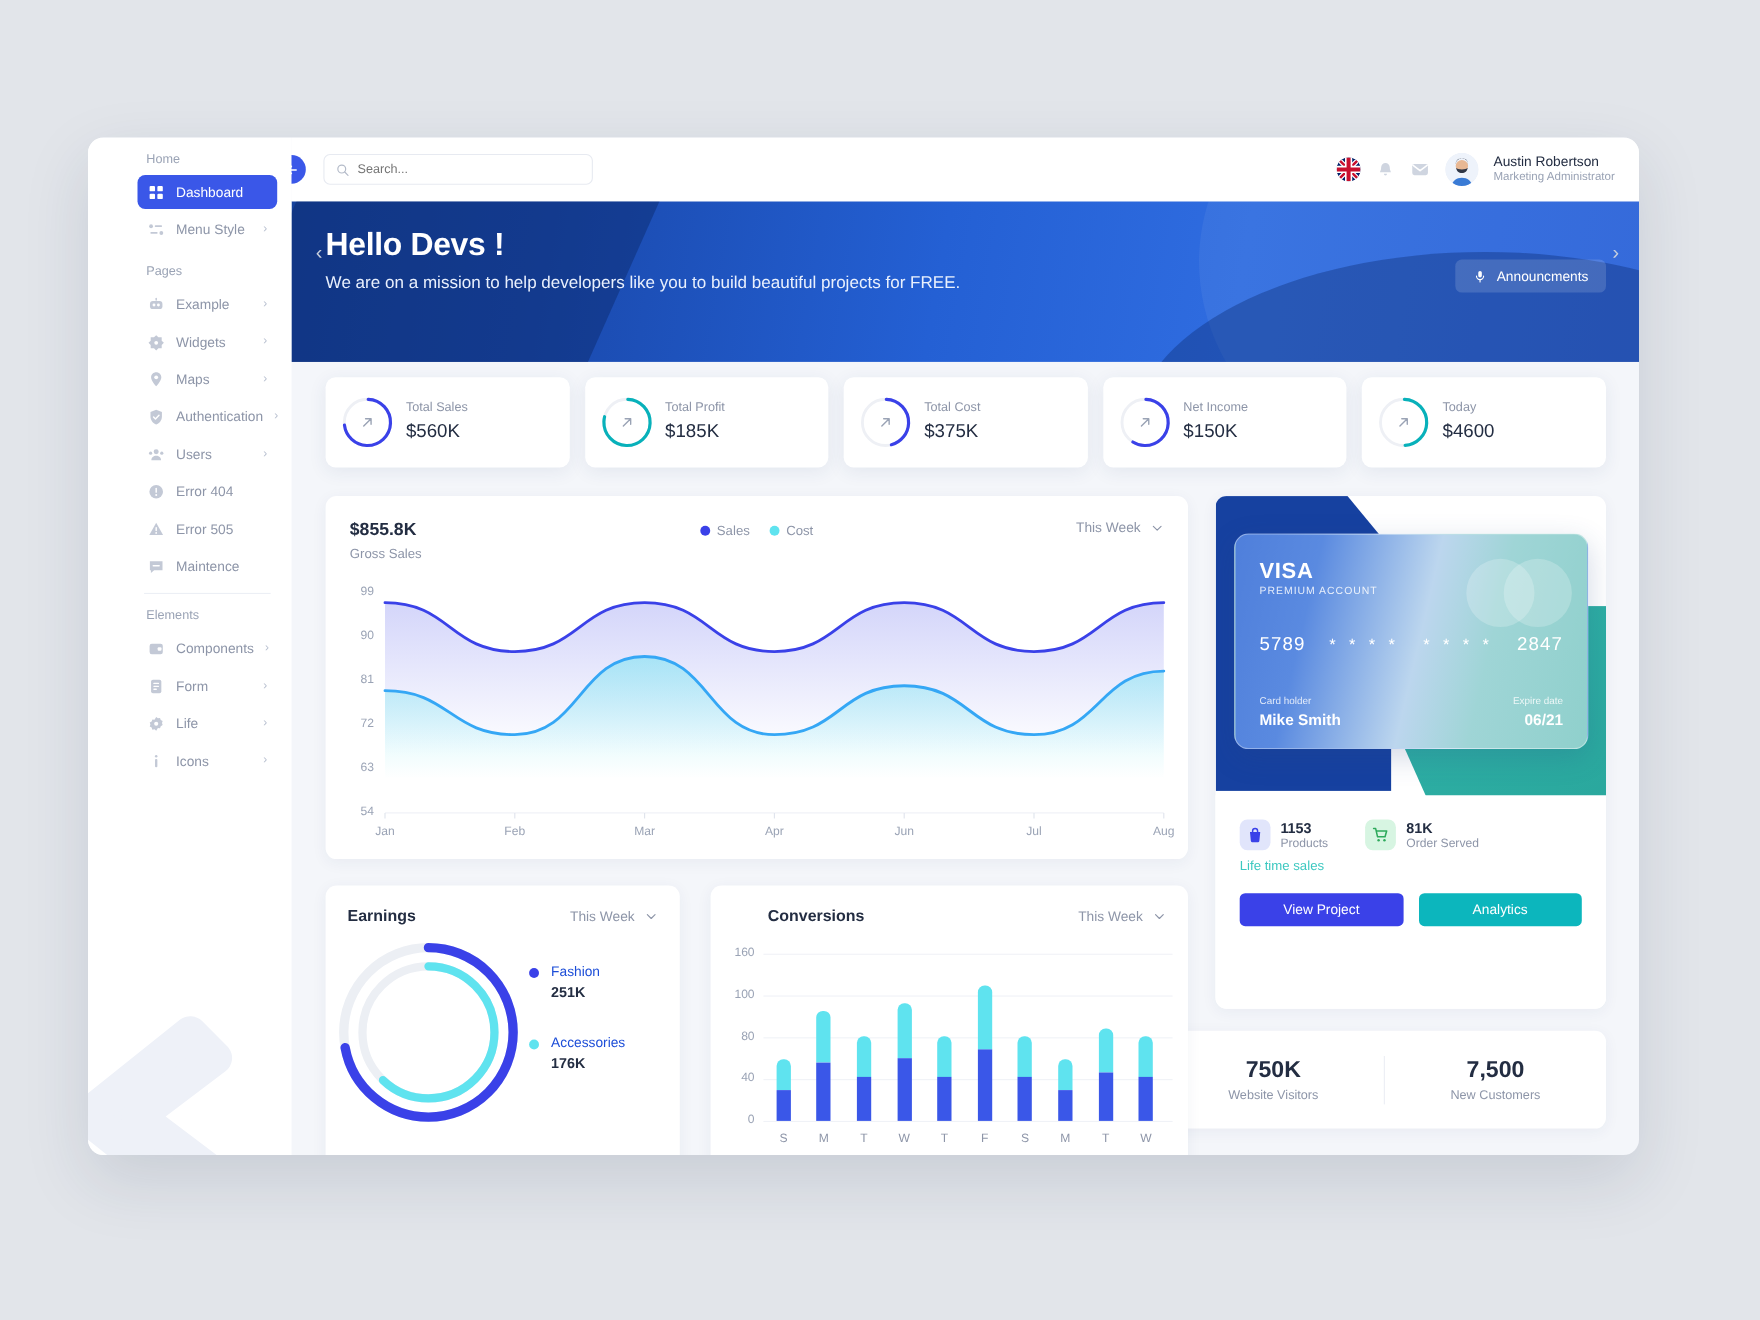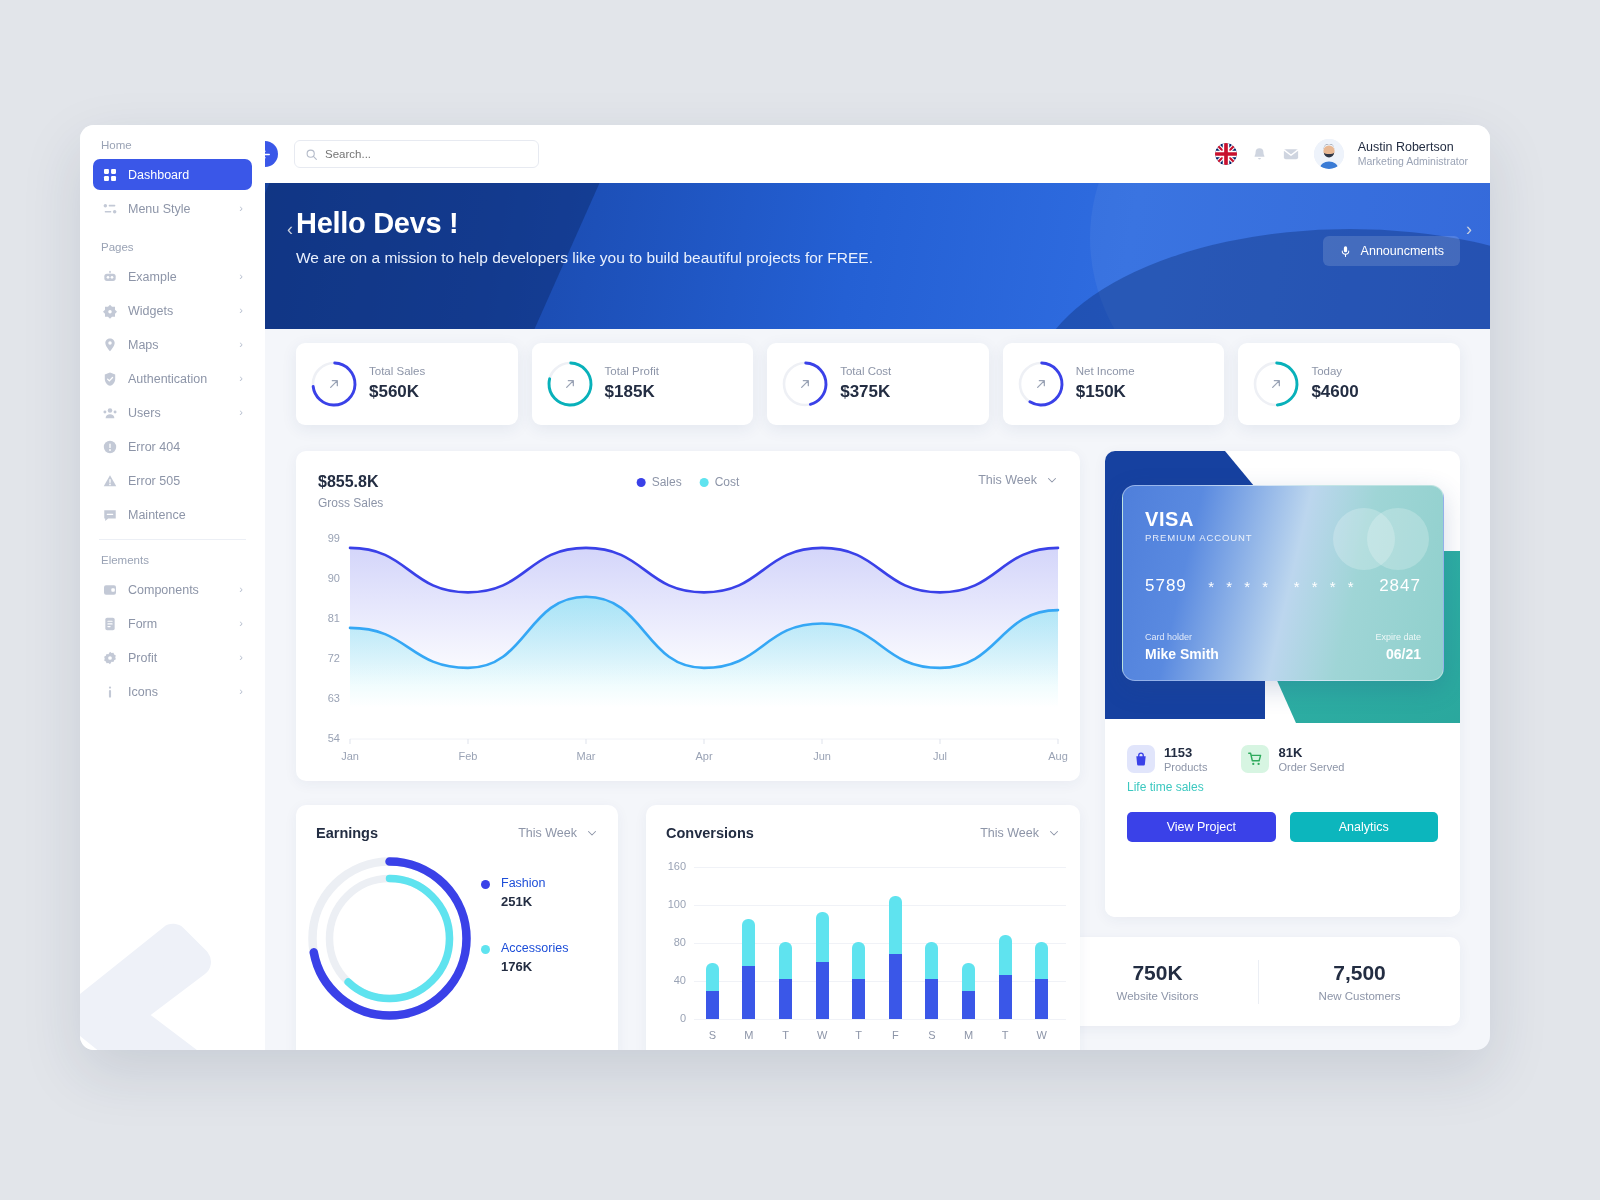--- a/index.html
+++ b/index.html
@@ -35,21 +35,21 @@
     pointer-events: none;
   }
   .brand {
     height: 58px;
     display: flex; align-items: center;
     padding-left: 20px; gap: 8px;
   }
   .brand-mark { width: 22px; height: 22px; color: #2d3748; flex: none; }
   .brand-text { font-size: 21px; font-weight: 600; color: #222b45; letter-spacing: -.3px; }
 
-  .side-scroll { padding: 0 13px; position: relative; z-index: 2; }
+  .side-scroll { padding: 0 13px; position: relative; z-index: 2; margin-left: 32px; }
   .side-section {
     font-size: 11.5px; color: #9aa3b5;
     padding: 14px 8px 8px 8px;
     font-weight: 400;
   }
   .nav-item {
     display: flex; align-items: center;
     height: 31px;
     border-radius: 7px;
     padding: 0 9px;
@@ -152,21 +152,21 @@
     padding: 0 14px;
   }
   .ring { width: 48px; height: 48px; flex: none; position: relative; }
   .ring .arrow {
     position: absolute; inset: 0; display: flex;
     align-items: center; justify-content: center;
     color: #9aa3b5;
   }
   .stat-txt { line-height: 1.35; }
   .stat-label { font-size: 11.5px; color: #8d95a8; }
-  .stat-value { font-size: 17px; font-weight: 700; color: #232d42; margin-top: 2px; }
+  .stat-value { font-size: 17px; font-weight: 400; color: #232d42; margin-top: 2px; }
   .carousel-arrow {
     position: absolute; top: 36px; color: #c8cfdd; font-size: 18px;
     font-weight: 300; cursor: pointer; user-select: none;
   }
 
   
   .main-area { position: absolute; left: 31px; right: 30px; top: 268px; bottom: 0; }
   .card {
     background: #fff; border-radius: 10px;
     box-shadow: 0 3px 14px rgba(40,60,110,.055);
@@ -261,21 +261,21 @@
   .earn-card { position: absolute; left: 0; top: 354px; width: 322px; height: 258px; }
   .card-head { display: flex; align-items: center; padding: 20px 20px 0 20px; }
   .card-title { font-size: 14.5px; font-weight: 700; color: #232d42; }
   .donut-row { display: flex; align-items: center; padding: 10px 0 0 6px; }
   .legend-col { margin-left: 4px; }
   .le { display: flex; align-items: flex-start; gap: 11px; margin-bottom: 32px; }
   .le-name { font-size: 12.5px; color: #1d4ed8; }
   .le-val { font-size: 13px; font-weight: 700; color: #232d42; margin-top: 4px; }
 
   
-  .conv-card { position: absolute; left: 350px; top: 354px; width: 434px; height: 258px; }
+  .conv-card { position: absolute; left: 350px; top: 354px; width: 434px; height: 258px; padding-left: 32px; }
   .bar-chart { position: absolute; left: 0; right: 14px; top: 52px; bottom: 0; }
   .gridline { position: absolute; left: 48px; right: 0; height: 1px; background: #f0f2f7; }
   .bgrp { position: absolute; bottom: 44px; width: 13px; }
   .bseg { width: 100%; }
   .blabel { position: absolute; bottom: 22px; font-size: 11px; color: #8d95a8; text-align: center; width: 13px; }
 </style>
 </head>
 <body>
 
 <div class="app-window">
@@ -419,21 +419,21 @@
           <span class="lbl">Form</span>
           <span class="chev">›</span>
         </div>
         <div class="nav-item">
           <span class="ico">
             <svg width="16" height="16" viewBox="0 0 24 24" fill="currentColor">
               <path d="M12 2.6l2.3 1.8 2.9-.4 1 2.8 2.6 1.4-.9 2.8.9 2.8-2.6 1.4-1 2.8-2.9-.4L12 21.4 9.7 19.6l-2.9.4-1-2.8-2.6-1.4.9-2.8-.9-2.8 2.6-1.4 1-2.8 2.9.4z"></path>
               <circle cx="12" cy="12" r="2.8" fill="#fff"></circle>
             </svg>
           </span>
-          <span class="lbl">Profit</span>
+          <span class="lbl">Life</span>
           <span class="chev">›</span>
         </div>
         <div class="nav-item">
           <span class="ico">
             <svg width="16" height="16" viewBox="0 0 24 24" fill="currentColor">
               <circle cx="12" cy="5.4" r="1.7"></circle>
               <rect x="10.4" y="9" width="3.2" height="11.4" rx="1.4"></rect>
             </svg>
           </span>
           <span class="lbl">Icons</span>

